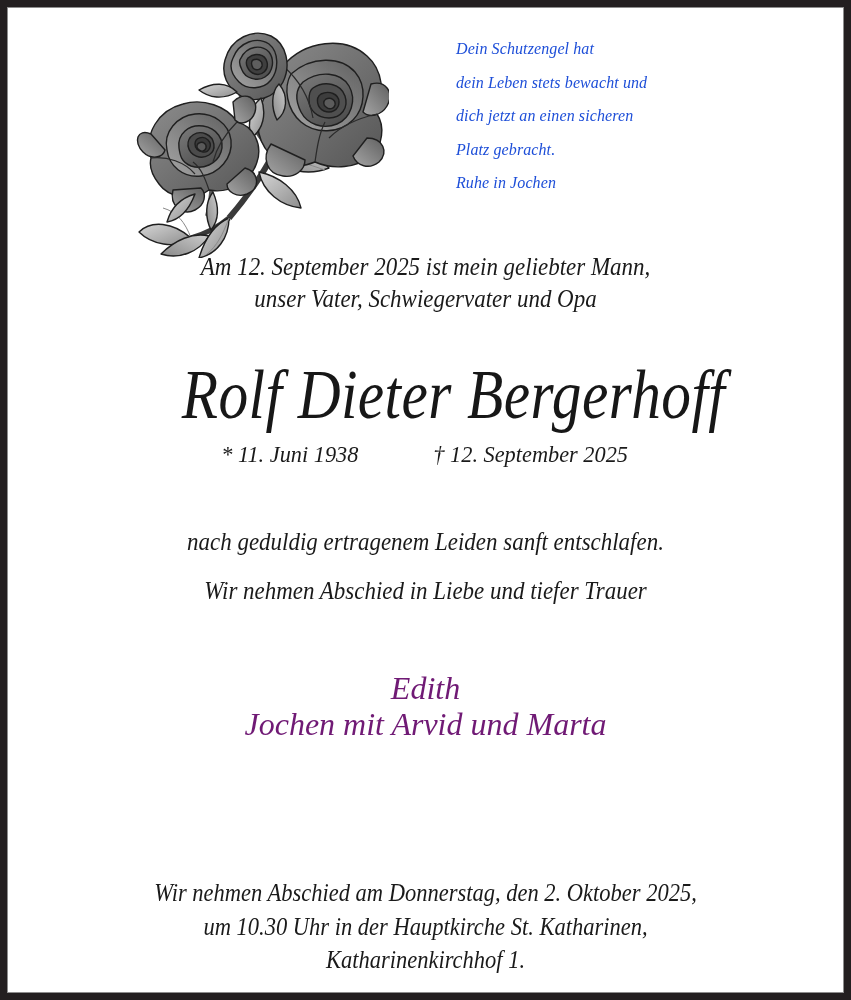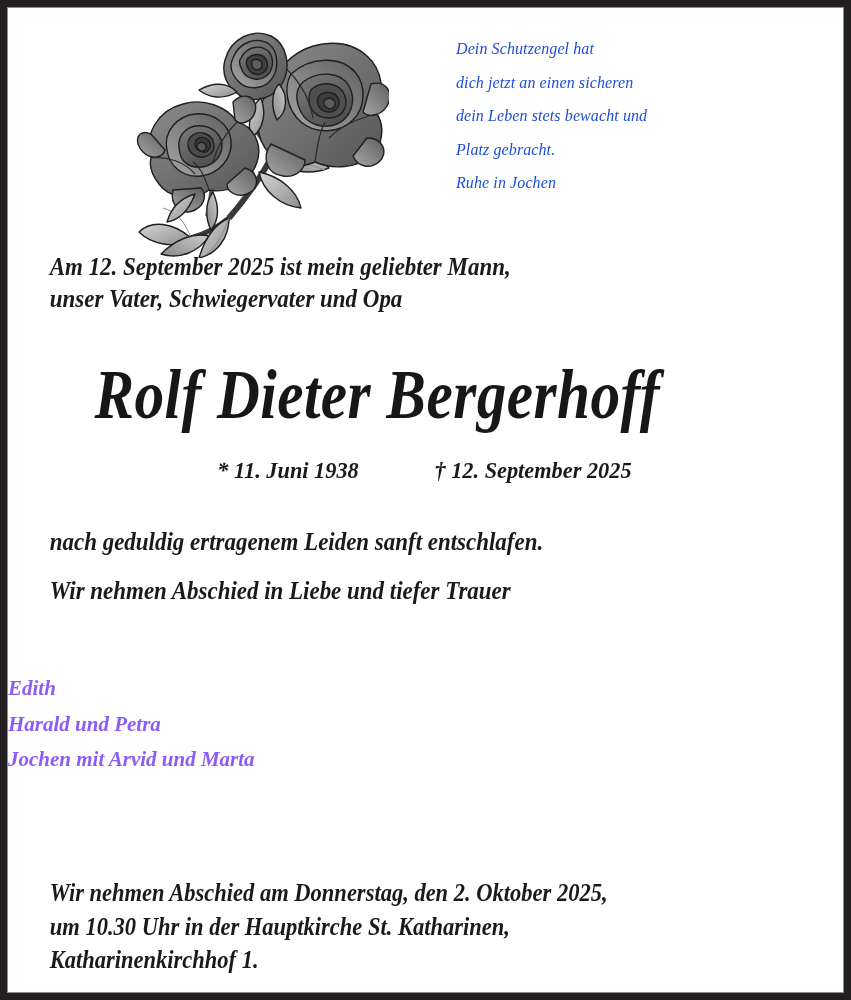--- a/index.html
+++ b/index.html
@@ -70,21 +70,21 @@
     transform-origin: center center;
     display: block;
     white-space: nowrap;
     color: #1a1a1a;
   }
 
   .center-block {
     position: absolute;
     left: 0;
     width: 100%;
-    font-weight: bold;
+    text-align: center;
   }
 
   
   #announcement-intro { top: 243px; }
   #announcement-intro .cond {
     font-size: 25.5px;
     line-height: 32px;
   }
 
   
@@ -99,21 +99,21 @@
     line-height: 80px;
     color: #171717;
     transform: scaleX(0.86);
     transform-origin: center center;
     white-space: nowrap;
     letter-spacing: 0.5px;
   }
 
   
   #life-dates {
-    top: 446px;
+    top: 430px;
     display: flex;
     justify-content: center;
     align-items: baseline;
     gap: 19px;
   }
   #life-dates .date-item {
     font-style: italic;
     font-size: 24px;
     line-height: 32px;
     color: #1a1a1a;
@@ -129,23 +129,23 @@
   #farewell-line { top: 567px; }
   #farewell-line .cond { font-size: 25.5px; line-height: 32px; }
 
   
   #survivors-list {
     top: 663px;
   }
   #survivors-list .survivor-line {
     display: block;
     font-style: italic;
-    font-size: 21px;
+    font-size: 32px;
     line-height: 35.5px;
-    color: #8b5cf6;
+    color: #701a75;
     white-space: nowrap;
   }
 
   
   #funeral-details {
     top: 868px;
   }
   #funeral-details .cond {
     font-size: 25px;
     line-height: 33.5px;
@@ -274,22 +274,22 @@
               <path d="M62 172 C56 188 46 198 34 200 C38 186 48 176 62 172 Z" fill="url(#gLeaf)"></path>
               <path d="M80 170 C86 184 86 198 78 208 C72 196 72 180 80 170 Z" fill="url(#gLeaf2)"></path>
             </g>
 
           </g>
         </svg>
       </div>
 
       <div id="memorial-verse">
         <span class="verse-line">Dein Schutzengel hat</span>
+        <span class="verse-line">dein Leben stets bewacht und</span>
         <span class="verse-line">dich jetzt an einen sicheren</span>
-        <span class="verse-line">dein Leben stets bewacht und</span>
         <span class="verse-line">Platz gebracht.</span>
         <span class="verse-line">Ruhe in Jochen</span>
       </div>
 
       <div id="announcement-intro" class="center-block">
         <span class="cond">Am 12. September 2025 ist mein geliebter Mann,</span>
         <span class="cond">unser Vater, Schwiegervater und Opa</span>
       </div>
 
       <div id="deceased-name" class="center-block">
@@ -304,21 +304,20 @@
       <div id="passing-line" class="center-block">
         <span class="cond">nach geduldig ertragenem Leiden sanft entschlafen.</span>
       </div>
 
       <div id="farewell-line" class="center-block">
         <span class="cond">Wir nehmen Abschied in Liebe und tiefer Trauer</span>
       </div>
 
       <div id="survivors-list" class="center-block">
         <span class="survivor-line">Edith</span>
-        <span class="survivor-line">Harald und Petra</span>
         <span class="survivor-line">Jochen mit Arvid und Marta</span>
       </div>
 
       <div id="funeral-details" class="center-block">
         <span class="cond">Wir nehmen Abschied am Donnerstag, den 2. Oktober 2025,</span>
         <span class="cond">um 10.30 Uhr in der Hauptkirche St. Katharinen,</span>
         <span class="cond">Katharinenkirchhof 1.</span>
       </div>
 
     </div>

